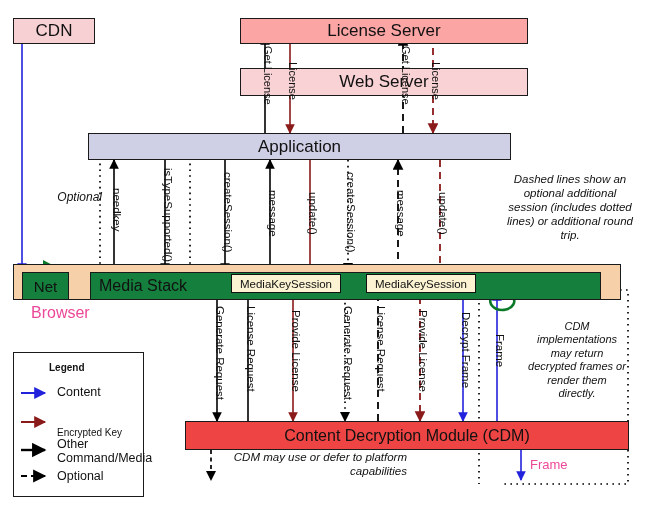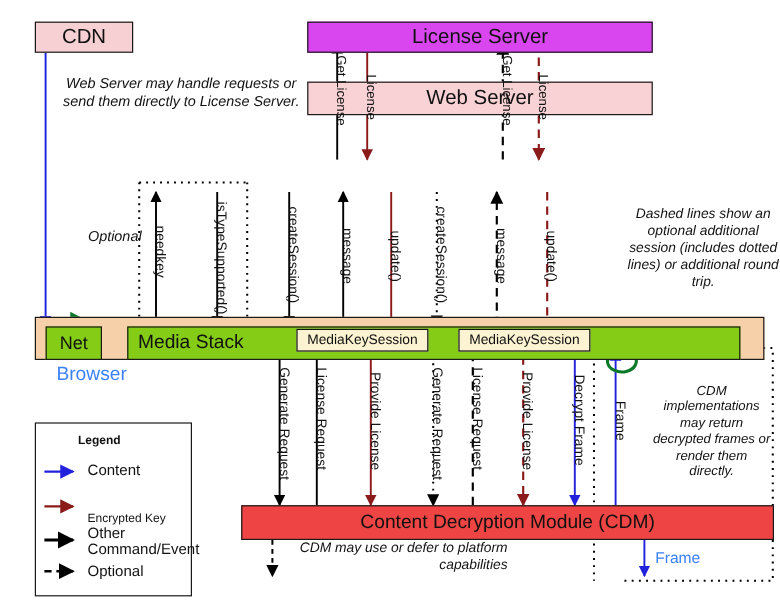--- a/index.html
+++ b/index.html
@@ -1,41 +1,41 @@
 <!DOCTYPE html>
 <html><head>
 <meta charset="utf-8">
 <style>
   html,body{margin:0;padding:0;background:#fff;}
   body{width:650px;height:506px;position:relative;overflow:hidden;
        font-family:"Liberation Sans","DejaVu Sans",sans-serif;color:#111;}
-  #stage{position:absolute;left:16px;top:0;width:562px;height:506px;}
+  #stage{position:absolute;left:0;top:0;width:562px;height:506px;}
   #svg{position:absolute;left:0;top:0;width:650px;height:506px;}
 
   .box{position:absolute;box-sizing:border-box;border:1.6px solid #1a1a1a;
        display:flex;align-items:center;justify-content:center;text-align:center;}
   .b-cdn{background:#f6d0d2;}
-  .b-lic{background:#d946ef;}
+  .b-lic{background:#fca5a5;}
   .b-web{background:#f8d2d4;}
   .b-app{background:#cfcfe6;}
   .b-browser{background:#f6d0a9;border:1.8px solid #1a1a1a;}
-  .b-blue{background:#84cc16;text-align:center;}
+  .b-blue{background:#15803d;text-align:center;}
   .b-mks{background:#fbf3d2;border:1.6px solid #111;}
   .b-cdm{background:#ef4444;}
   .b-plat{background:#d6e8cc;}
   .b-legend{background:#fff;border:1.6px solid #1a1a1a;}
 
   .note{position:absolute;font-style:italic;text-align:center;color:#111;
         line-height:1.22;}
 
   
   .vlab{position:absolute;transform-origin:0 0;
         transform:rotate(90deg);white-space:nowrap;color:#111;}
 
-  .lbl{position:absolute;white-space:nowrap;color:#3b82f6;}
+  .lbl{position:absolute;white-space:nowrap;color:#ec4899;}
 
   .legend-title{position:absolute;font-weight:bold;}
   .legend-text{position:absolute;line-height:1.1;}
 </style>
 </head>
 <body>
 
 <div id="stage">
 
   <svg id="svg" viewBox="0 0 650 506">
@@ -124,20 +124,23 @@
   </div>
 
   <div class="box b-lic" style="left:240px;top:18px;width:288px;height:26px;font-size:17px;">
     <span>License Server</span>
   </div>
 
   <div class="box b-web" style="left:240px;top:68px;width:288px;height:28px;font-size:17px;">
     <span>Web Server</span>
   </div>
 
+  <div class="box b-app" style="left:88px;top:133px;width:423px;height:27px;font-size:17px;">
+    <span>Application</span>
+  </div>
 
   <div class="box b-browser" style="left:13px;top:264px;width:608px;height:36px;"></div>
   <div class="box b-blue" style="left:22px;top:272px;width:47px;height:28px;font-size:15px;">
     <span>Net</span>
   </div>
   <div class="box b-blue" style="left:90px;top:272px;width:511px;height:28px;font-size:16px;justify-content:flex-start;padding-left:8px;">
     <span>Media Stack</span>
   </div>
   <div class="box b-mks" style="left:231px;top:274px;width:110px;height:19px;font-size:11.5px;">
     <span>MediaKeySession</span>
@@ -145,21 +148,20 @@
   <div class="box b-mks" style="left:366px;top:274px;width:110px;height:19px;font-size:11.5px;">
     <span>MediaKeySession</span>
   </div>
   <div class="lbl" style="left:31px;top:304px;font-size:16px;">Browser</div>
 
   <div class="box b-cdm" style="left:185px;top:421px;width:444px;height:29px;font-size:16px;">
     <span>Content Decryption Module (CDM)</span>
   </div>
 
 
-  <div class="note" style="left:30px;top:62px;width:210px;font-size:12px;">Web Server may handle requests or send them directly to License Server.</div>
 
   <div class="note" style="left:505px;top:172px;width:130px;font-size:11.5px;">Dashed lines show an optional additional session (includes dotted lines) or additional round trip.</div>
 
   <div class="note" style="left:528px;top:320px;width:98px;font-size:11px;">CDM implementations may return decrypted frames or render them directly.</div>
 
   <div class="note" style="left:227px;top:450px;width:180px;font-size:11.5px;text-align:right;">CDM may use or defer to platform capabilities</div>
 
   <div class="note" style="left:56px;top:190px;width:46px;font-size:12px;text-align:right;">Optional</div>
 
   <div class="vlab" style="left:274px;top:46px;font-size:11px;">Get License</div>
@@ -204,16 +206,16 @@
     </defs>
     <path d="M8,41 L32,41" stroke="#2222dd" stroke-width="2" marker-end="url(#lgBl)"></path>
     <path d="M8,70 L32,70" stroke="#8b1a1a" stroke-width="2" marker-end="url(#lgR)"></path>
     <path d="M8,98 L32,98" stroke="#000" stroke-width="2.4" marker-end="url(#lgB)"></path>
     <path d="M8,124 L32,124" stroke="#000" stroke-width="2.2" stroke-dasharray="6,4" marker-end="url(#lgB)"></path>
   </svg>
 
   <div class="legend-text" style="left:57px;top:386px;font-size:12.5px;">Content</div>
   <div class="legend-text" style="left:57px;top:415px;font-size:10px;margin-top:12px;">Encrypted Key</div>
   <div class="legend-text" style="left:57px;top:438px;font-size:12.5px;">Other</div>
-  <div class="legend-text" style="left:57px;top:452px;font-size:12.5px;">Command/Event</div>
+  <div class="legend-text" style="left:57px;top:452px;font-size:12.5px;">Command/Media</div>
   <div class="legend-text" style="left:57px;top:470px;font-size:12.5px;">Optional</div>
 
 </div>
 
 </body></html>

